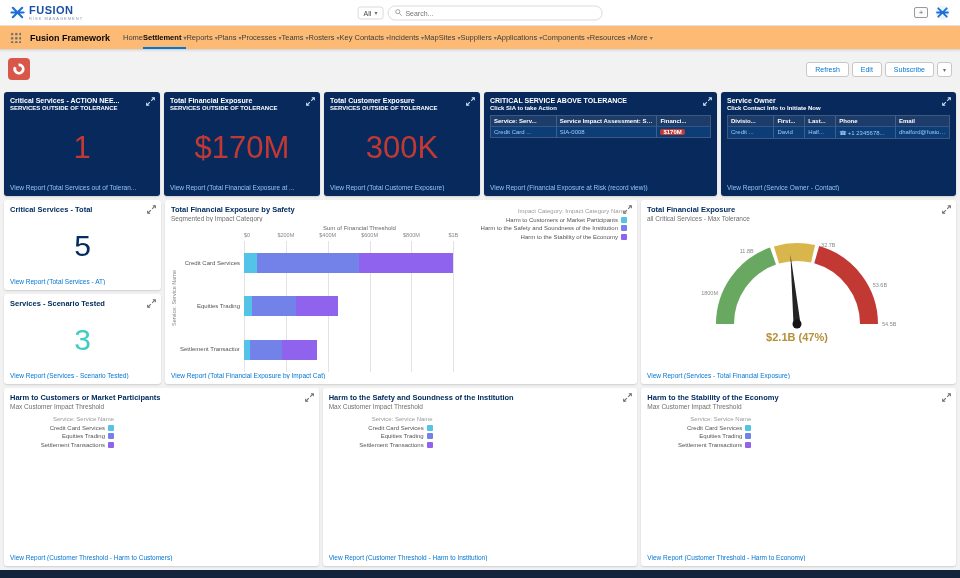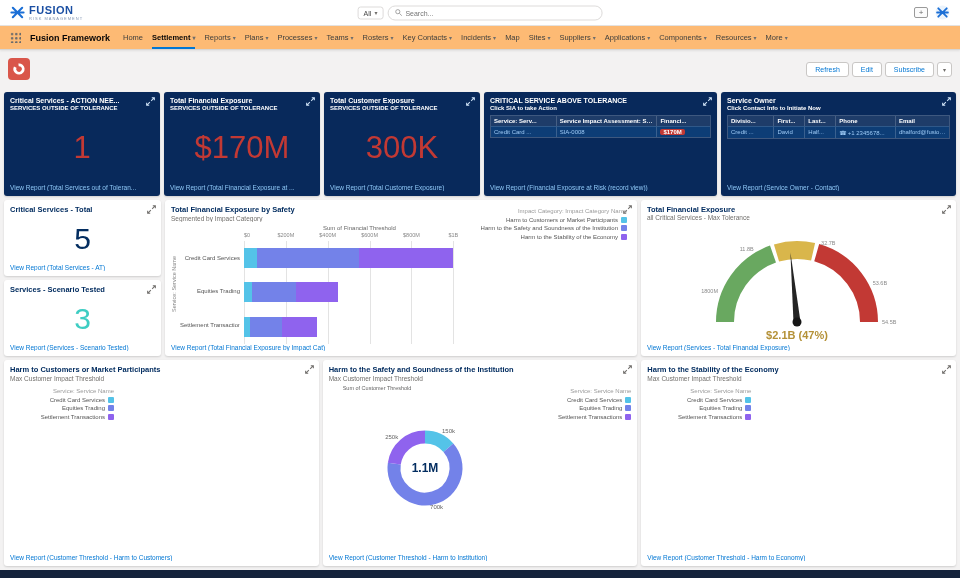--- a/index.html
+++ b/index.html
@@ -20,40 +20,40 @@
   .searchbox svg { width:8px; height:8px; flex:0 0 auto; }
   .searchbox input { border:none; outline:none; font-size:7px; width:100%; font-family:"Liberation Sans", sans-serif; color:#444; background:transparent; }
   .util-right { margin-left:auto; display:flex; align-items:center; gap:7px; }
   .util-icon-box { width:14px; height:11px; border:1px solid #9a9a9a; border-radius:2px; font-size:8px; line-height:9px; text-align:center; color:#6a6a6a; background:#fbfbfb; }
   .util-fusion { width:15px; height:15px; }
 
   
   .navbar { height:24px; background:#fdba74; border-bottom:1px solid #d8d6d4; box-shadow:0 1px 2px rgba(0,0,0,.08); display:flex; align-items:center; padding:0 10px; gap:9px; flex:0 0 auto; }
   .waffle { width:11px; height:11px; background-image:radial-gradient(circle, #6b6b6b 1.1px, transparent 1.3px); background-size:4.2px 4.2px; background-position:0 0; flex:0 0 auto; }
   .app-name { font-size:9px; font-weight:bold; color:#080707; white-space:nowrap; margin-right:4px; }
-  .nav-tabs { display:flex; align-items:flex-end; gap:9px; height:100%; overflow:hidden; }
+  .nav-tabs { display:flex; align-items:flex-end; height:100%; overflow:hidden; }
   .nav-item { display:flex; align-items:center; gap:2px; font-size:7.5px; color:#3e3e3c; height:100%; white-space:nowrap; border-bottom:2px solid transparent; padding-top:2px; cursor:default; }
   .nav-item.active { color:#080707; font-weight:bold; border-bottom-color:var(--accent); }
 
   
   .dashheader { height:38px; display:flex; align-items:center; padding:0 8px; gap:6px; flex:0 0 auto; }
   .dash-icon { width:22px; height:22px; border-radius:4px; background:#d9564a; display:flex; align-items:center; justify-content:center; flex:0 0 auto; }
   .dash-titles { line-height:1.15; }
   .dash-type { font-size:6.5px; color:#3e3e3c; }
   .dash-title { font-size:9px; font-weight:bold; color:#080707; }
   .dash-meta { font-size:6px; color:#706e6b; }
   .dash-actions { margin-left:auto; display:flex; align-items:center; gap:3px; }
   .btn { background:#fff; border:1px solid #c9c7c5; border-radius:3px; color:var(--accent); font-size:7px; padding:3px 8px; font-family:"Liberation Sans", sans-serif; cursor:pointer; }
   .btn-caret { padding:3px 5px; }
 
   
   .canvas { flex:1; padding:4px; display:flex; flex-direction:column; gap:4px; min-height:0; }
   .row { display:flex; gap:4px; min-height:0; }
   .row1 { height:104px; }
-  .row2 { height:156px; }
+  .row2 { height:184px; }
   .row3 { flex:1; }
 
   .card { background:#fff; border-radius:3px; box-shadow:0 1px 2px rgba(0,0,0,.15); position:relative; display:flex; flex-direction:column; padding:5px 6px; min-width:0; }
   .darkcard { background:var(--navy-card); color:#fff; }
   .expand { position:absolute; top:5px; right:5px; width:9px; height:9px; stroke:#706e6b; stroke-width:1.6; fill:none; }
   .darkcard .expand { stroke:#cfe3f7; }
 
   .dk-title { font-size:7px; font-weight:bold; white-space:nowrap; overflow:hidden; padding-right:10px; }
   .dk-sub { font-size:6px; font-weight:600; margin-top:1px; white-space:nowrap; overflow:hidden; }
   .kpi-value { flex:1; display:flex; align-items:center; justify-content:center; font-size:31px; color:var(--alert-red); line-height:1; }
@@ -469,32 +469,20 @@
         <a class="rpt-link">View Report (Customer Threshold - Harm to Customers)</a>
       </div>
 
       <div class="card donutcard">
         <svg class="expand" viewBox="0 0 14 14">
             <path d="M9 1h4v4M13 1L8 6M5 13H1V9M1 13l5-5"></path>
           </svg>
         <div class="wc-title">Harm to the Safety and Soundness of the Institution</div>
         <div class="wc-sub">Max Customer Impact Threshold</div>
         <div class="donut-body">
-          <div class="donut-zone">
-            <div class="donut-axis">Sum of Customer Threshold</div>
-            <svg class="donut" viewBox="0 0 135 104">
-                <path d="M64.0 21.0 A31 31 0 0 1 87.4 31.7" stroke="#54C3E8" stroke-width="13" fill="none"></path>
-                <text x="81.0" y="16.7" text-anchor="start" class="donut-label">150k</text>
-                <path d="M87.4 31.7 A31 31 0 1 1 33.3 47.6" stroke="#7382E9" stroke-width="13" fill="none"></path>
-                <text x="75.6" y="93.3" text-anchor="middle" class="donut-label">700k</text>
-                <path d="M33.3 47.6 A31 31 0 0 1 64.0 21.0" stroke="#8F63EE" stroke-width="13" fill="none"></path>
-                <text x="37.2" y="23.0" text-anchor="end" class="donut-label">250k</text>
-                <text x="64" y="56" text-anchor="middle" class="donut-center" fill="#032D60">1.1M</text>
-              </svg>
-          </div>
           <div class="donut-legend">
             <div class="lg-title">Service: Service Name</div>
             <div>
                 <div class="lg-row">
                   <span class="lg-label">Credit Card Services</span>
                   <span class="lg-swatch" style="background: rgb(84, 195, 232);"></span>
                 </div>
                 <div class="lg-row">
                   <span class="lg-label">Equities Trading</span>
                   <span class="lg-swatch" style="background: rgb(115, 130, 233);"></span>

